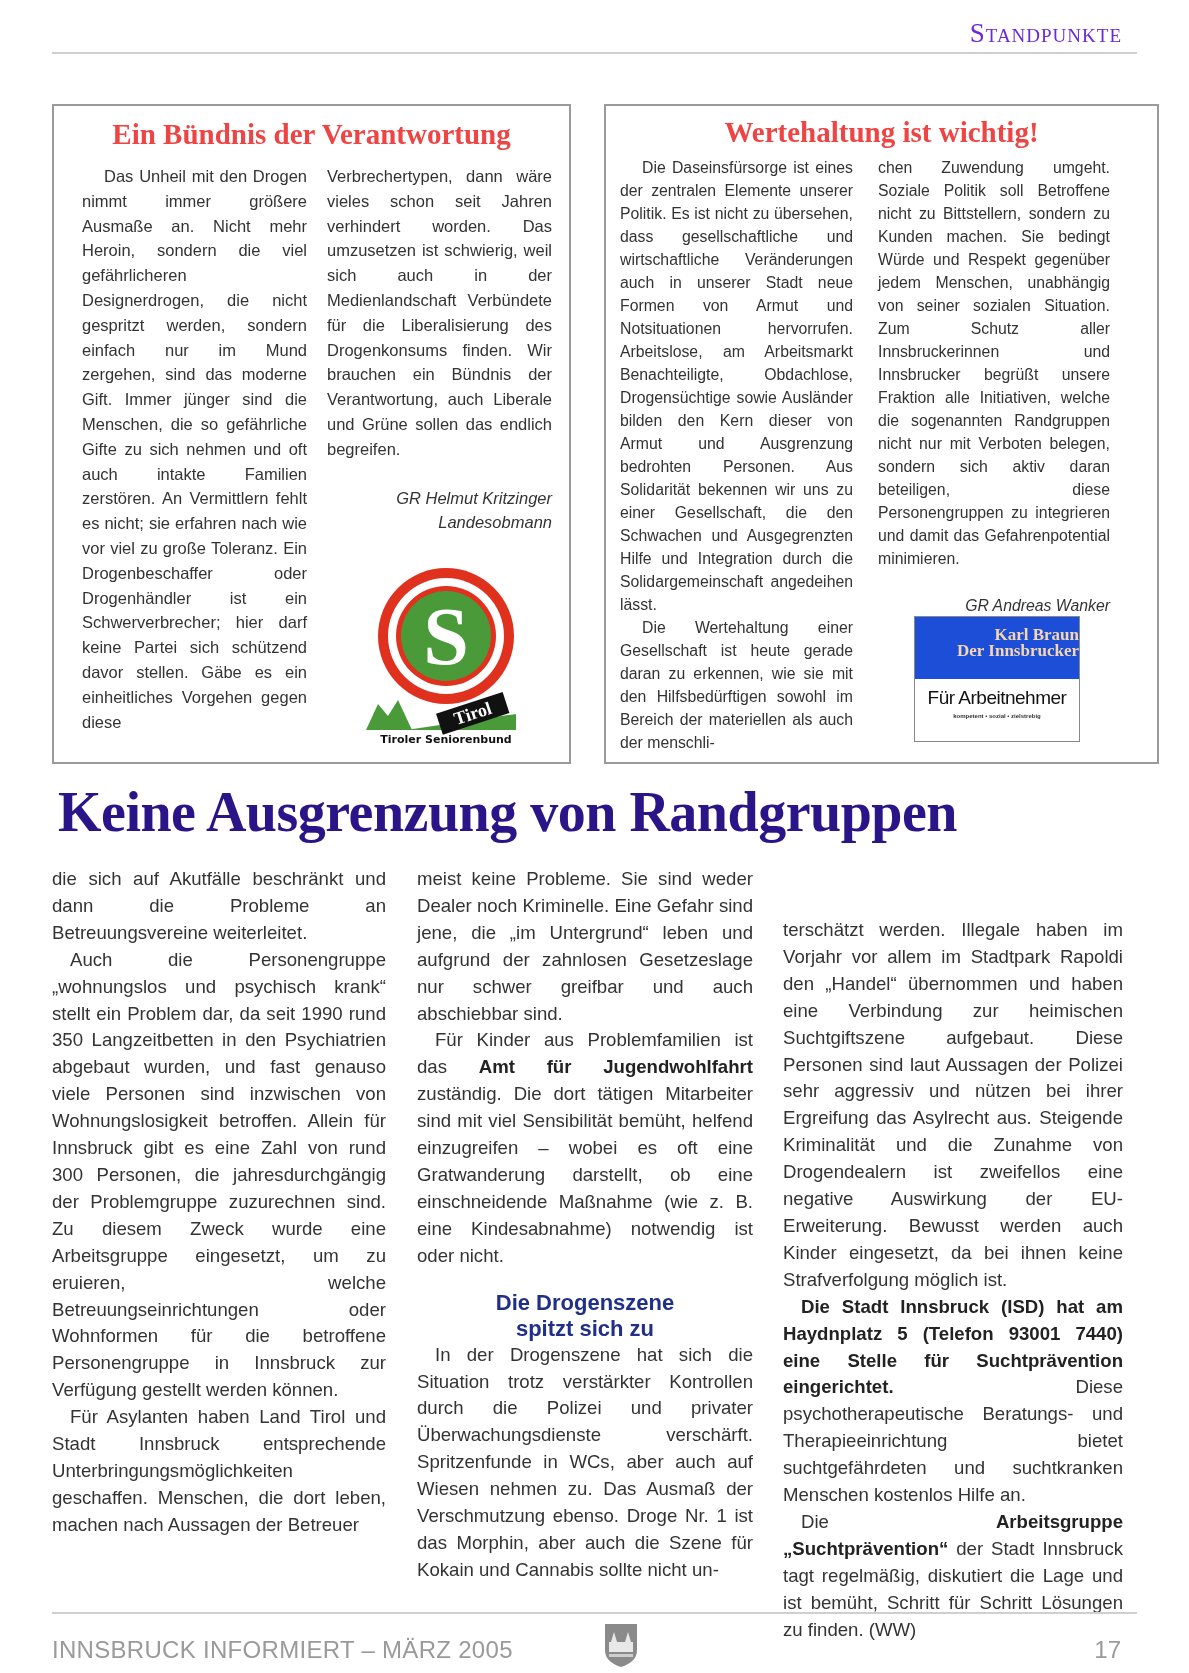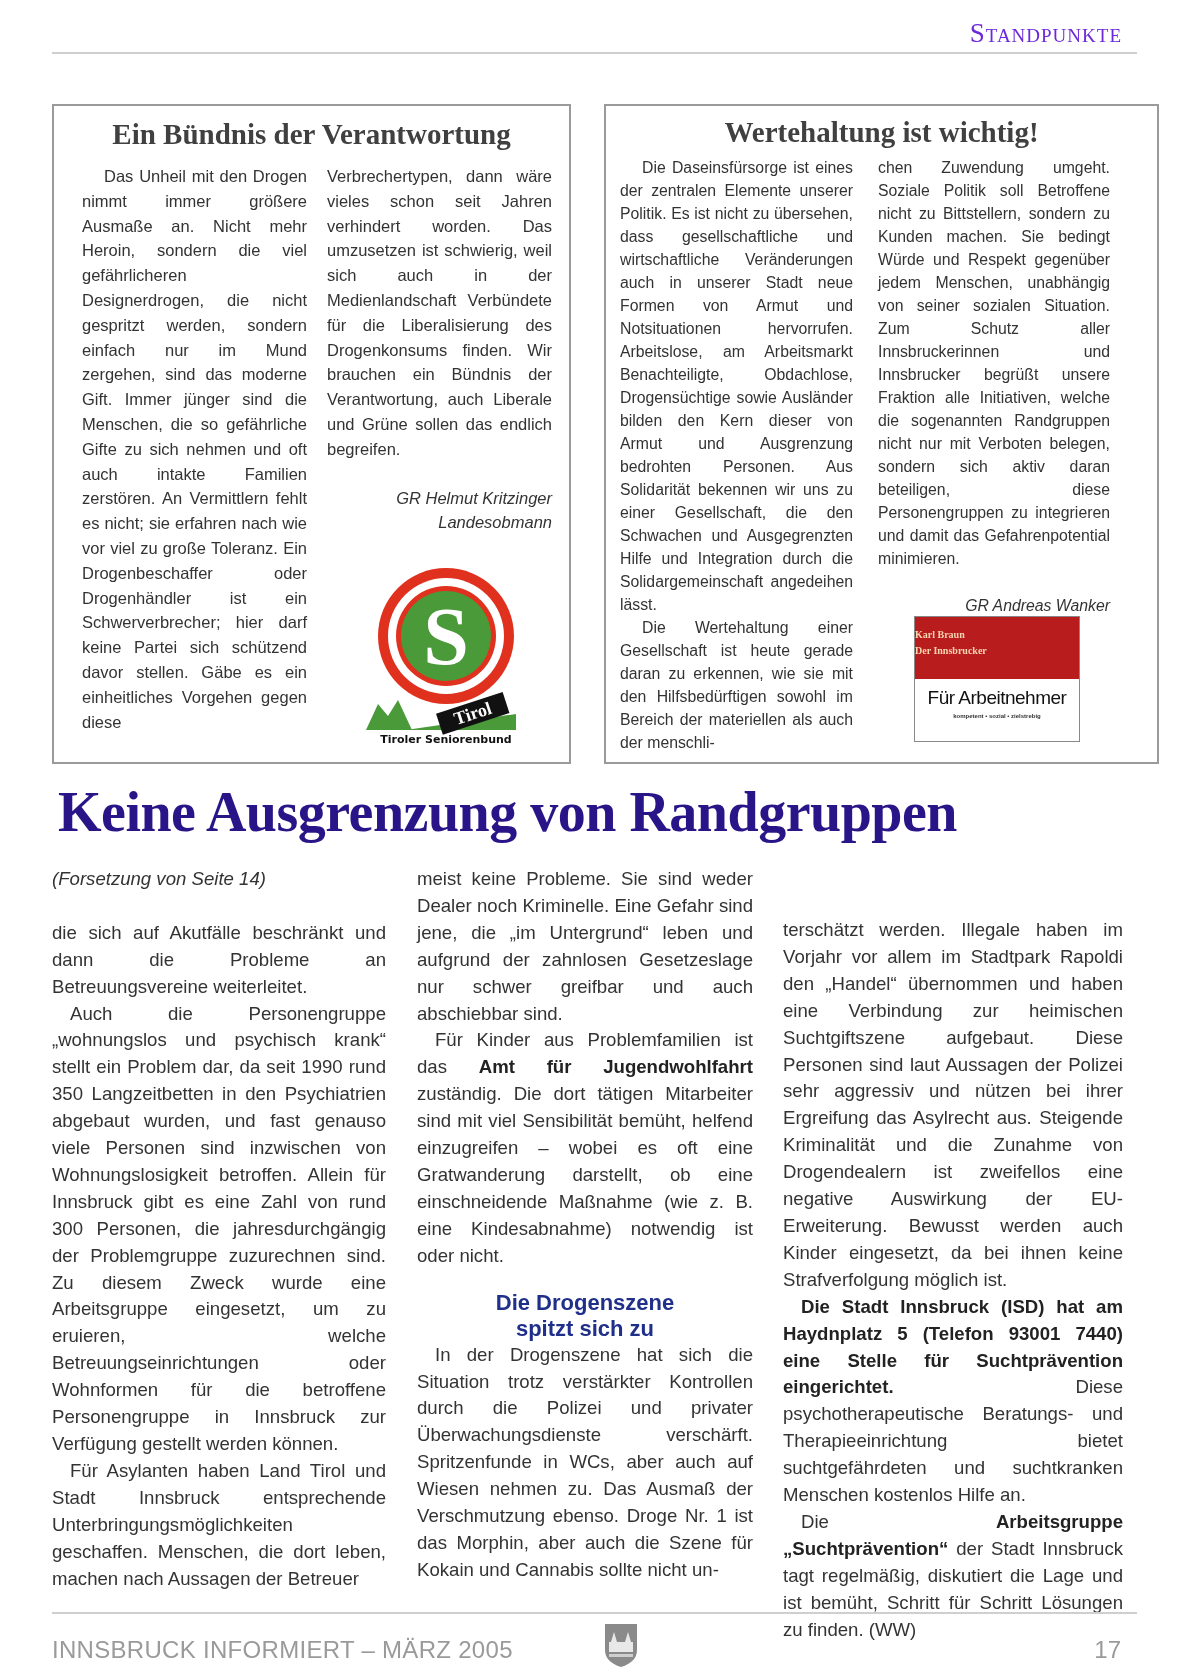--- a/index.html
+++ b/index.html
@@ -1,35 +1,35 @@
 <!DOCTYPE html>
 <html><head>
 <meta charset="utf-8">
 <style>
   html,body{margin:0;padding:0;background:#fff;}
   body{width:1189px;height:1673px;position:relative;overflow:hidden;font-family:"Liberation Sans","DejaVu Sans",sans-serif;color:#2a2a2a;}
   .abs{position:absolute;}
   .section-label{right:67px;top:18px;font-family:"Liberation Serif","DejaVu Serif",serif;font-size:27px;letter-spacing:1px;color:#6d28d9;font-variant:small-caps;}
   .rule{left:52px;right:52px;height:2px;background:#cfcfcf;}
   .box{border:2px solid #9a9a9a;background:#fff;}
-  .box-title{font-family:"Liberation Serif","DejaVu Serif",serif;font-weight:bold;font-size:29px;color:#404040;text-align:center;white-space:nowrap;}
+  .box-title{font-family:"Liberation Serif","DejaVu Serif",serif;font-weight:bold;font-size:29px;color:#ef4444;text-align:center;white-space:nowrap;}
   .col{font-size:16.5px;line-height:24.8px;text-align:justify;color:#333;}
   .col p{margin:0;}
   .col .ind{text-indent:22px;}
   .sig{font-style:italic;text-align:right;font-size:16.5px;line-height:24.8px;color:#333;}
   .headline{left:58px;top:780px;font-family:"Liberation Serif","DejaVu Serif",serif;font-weight:bold;font-size:56px;color:#2a1588;letter-spacing:-0.5px;white-space:nowrap;}
   .mcol{font-size:18.6px;line-height:26.9px;text-align:justify;color:#333;}
   .mcol p{margin:0;}
   .mcol .ind{text-indent:18px;}
   .mcol b{color:#222;}
   .subhead{font-weight:bold;font-size:22px;line-height:26px;color:#1f2f8a;text-align:center;margin:20px 0 0 0;}
   .footer-text{left:52px;top:1636px;font-size:24px;color:#9a9a9a;letter-spacing:0.3px;}
   .page-num{right:68px;top:1636px;font-size:24px;color:#9a9a9a;}
   .ad{left:914px;top:616px;width:164px;height:124px;border:1px solid #888;background:#fff;}
-  .ad-top{height:62px;background:#b91c1c;color:#f6d6b0;font-family:"Liberation Serif","DejaVu Serif",serif;font-weight:bold;font-size:10px;text-align:left;padding-top:10px;box-sizing:border-box;line-height:16px;}
+  .ad-top{height:62px;background:#1d4ed8;color:#f6d6b0;font-family:"Liberation Serif","DejaVu Serif",serif;font-weight:bold;font-size:17px;text-align:right;padding-top:10px;box-sizing:border-box;line-height:16px;}
   .ad-main{font-family:"Liberation Sans","DejaVu Sans",sans-serif;font-weight:normal;font-size:19px;text-align:center;margin-top:8px;color:#111;letter-spacing:-0.5px;}
   .ad-tag{font-size:6px;text-align:center;color:#333;margin-top:4px;font-weight:bold;}
 </style>
 </head>
 <body>
 
 <div class="abs section-label">Standpunkte</div>
 <div class="abs rule" style="top:52px;"></div>
 
 <div class="abs box" style="left:52px;top:104px;width:515px;height:656px;">
@@ -78,21 +78,20 @@
     <div>Karl Braun</div>
     <div>Der Innsbrucker</div>
   </div>
   <div class="ad-main">Für Arbeitnehmer</div>
   <div class="ad-tag">kompetent • sozial • zielstrebig</div>
 </div>
 
 <div class="abs headline">Keine Ausgrenzung von Randgruppen</div>
 
 <div class="abs mcol" style="left:52px;top:866px;width:334px;">
-  <p style="font-style:italic;margin-bottom:26.9px;">(Forsetzung von Seite 14)</p>
   <p>die sich auf Akutfälle beschränkt und dann die Probleme an Betreuungsvereine weiterleitet.</p>
   <p class="ind">Auch die Personengruppe „wohnungslos und psychisch krank“ stellt ein Problem dar, da seit 1990 rund 350 Langzeitbetten in den Psychiatrien abgebaut wurden, und fast genauso viele Personen sind inzwischen von Wohnungslosigkeit betroffen. Allein für Innsbruck gibt es eine Zahl von rund 300 Personen, die jahresdurchgängig der Problemgruppe zuzurechnen sind. Zu diesem Zweck wurde eine Arbeitsgruppe eingesetzt, um zu eruieren, welche Betreuungseinrichtungen oder Wohnformen für die betroffene Personengruppe in Innsbruck zur Verfügung gestellt werden können.</p>
   <p class="ind">Für Asylanten haben Land Tirol und Stadt Innsbruck entsprechende Unterbringungsmöglichkeiten geschaffen. Menschen, die dort leben, machen nach Aussagen der Betreuer</p>
 </div>
 
 <div class="abs mcol" style="left:417px;top:866px;width:336px;">
   <p>meist keine Probleme. Sie sind weder Dealer noch Kriminelle. Eine Gefahr sind jene, die „im Untergrund“ leben und aufgrund der zahnlosen Gesetzeslage nur schwer greifbar und auch abschiebbar sind.</p>
   <p class="ind"><span>Für Kinder aus Problemfamilien ist das </span><b>Amt für Jugendwohlfahrt</b><span> zuständig. Die dort tätigen Mitarbeiter sind mit viel Sensibilität bemüht, helfend einzugreifen – wobei es oft eine Gratwanderung darstellt, ob eine einschneidende Maßnahme (wie z. B. eine Kindesabnahme) notwendig ist oder nicht.</span></p>
   <div class="subhead">
     <div>Die Drogenszene</div>

